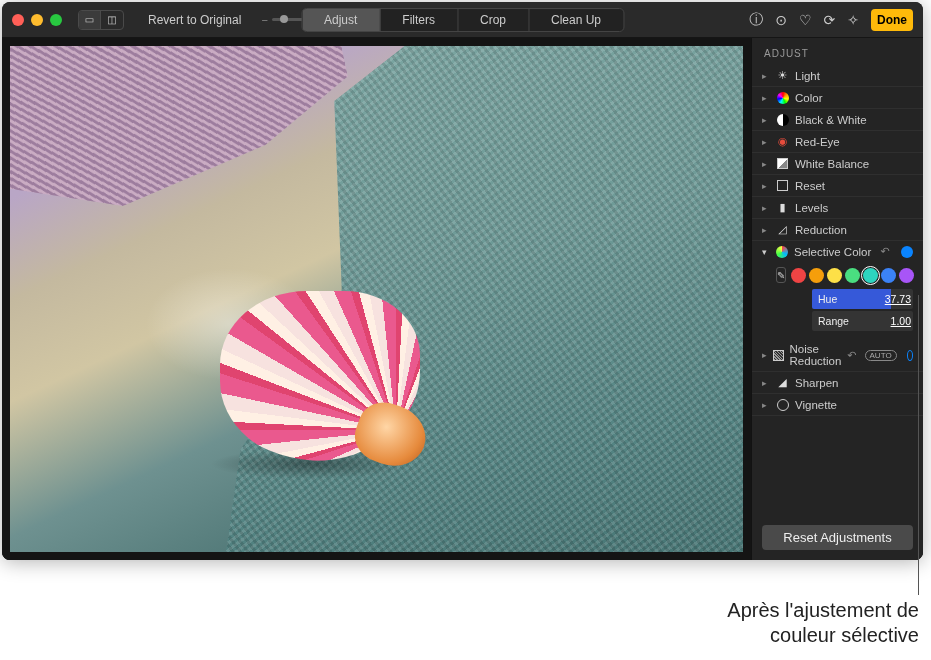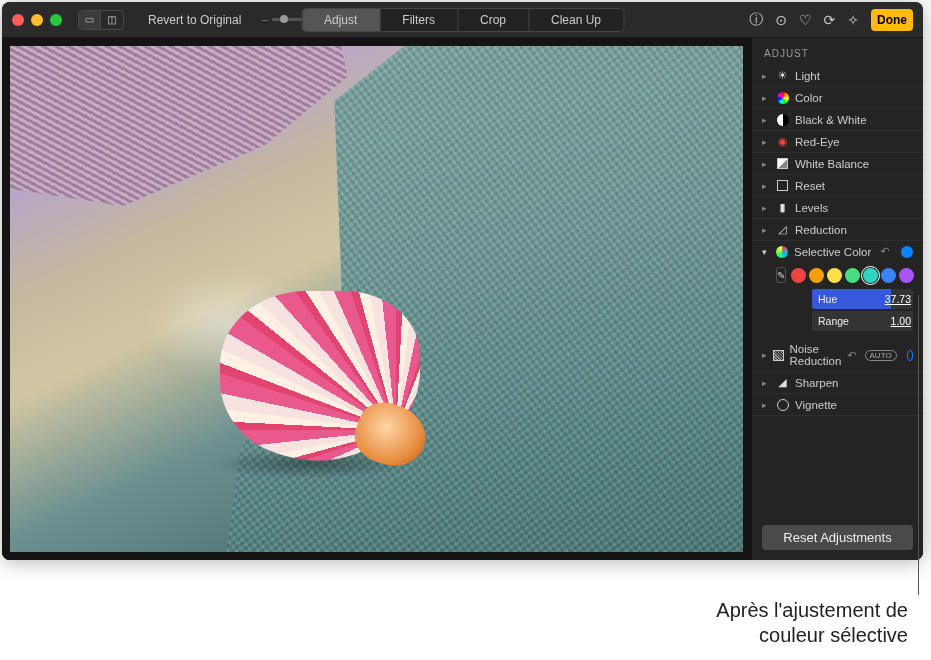--- a/index.html
+++ b/index.html
@@ -81,21 +81,21 @@
   .eyedrop{ width:16px;height:16px;border:1px solid #555;border-radius:3px;display:flex;align-items:center;justify-content:center;color:#ccc;font-size:10px; margin-right:2px;}
   .sw{ width:15px; height:15px; border-radius:50%; cursor:default;}
   .sw.sel{ outline:1.5px solid #fff; outline-offset:1px;}
   .slider-row{ position:relative; height:20px; background:#343434; margin-bottom:2px; display:flex; align-items:center; font-size:10.5px; overflow:hidden; border-radius:2px;margin-left:36px;}
   .slider-row .fill{ position:absolute; left:0; top:0; bottom:0; }
   .slider-row .lbl{ position:relative; padding-left:6px; color:#eee; z-index:2;}
   .slider-row .val{ position:relative; margin-left:auto; padding-right:2px; color:#fff; z-index:2;text-decoration:underline;}
   .reset{ margin:auto 10px 10px; background:#4a4a4a; color:#eee; text-align:center; padding:5px 0; font-size:13px; border-radius:4px;}
   
   .caption-line { position:absolute; right:12px; top:295px; width:1px; height:300px; background:#555;}
-  .caption { position:absolute; right:23px; top:598px; font-size:20px; color:#222; text-align:right; line-height:1.25;}
+  .caption { position:absolute; right:12px; top:598px; font-size:20px; color:#222; text-align:right; line-height:1.25;}
 </style>
 </head>
 <body>
 
 <div class="window">
   <div class="titlebar">
     <div class="traffic">
       <div class="dot red"></div>
       <div class="dot yellow"></div>
       <div class="dot green"></div>

